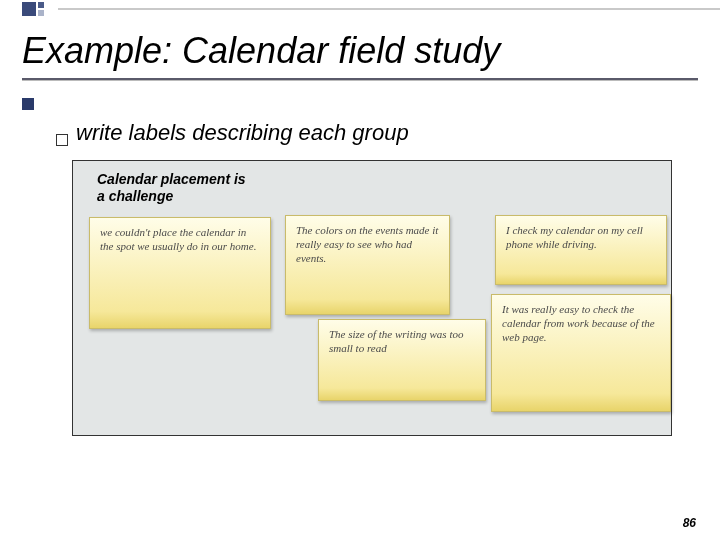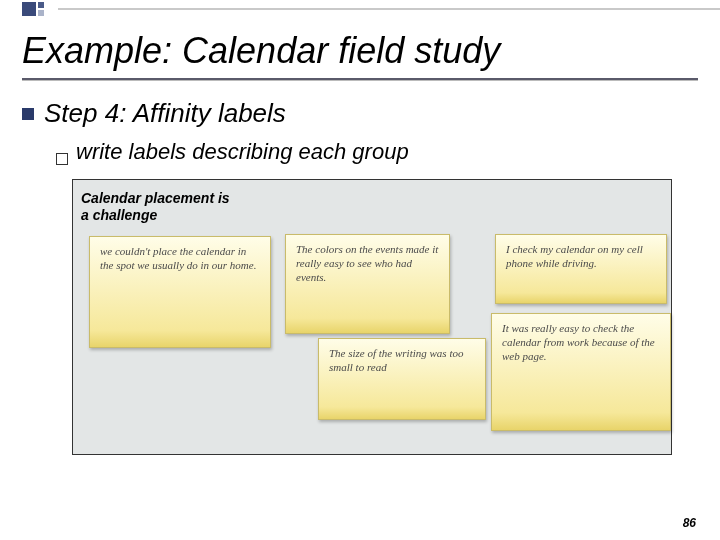--- a/index.html
+++ b/index.html
@@ -79,21 +79,21 @@
     width: 12px; height: 12px;
     border: 1.5px solid #333;
     background: #fff;
   }
   .panel {
     margin: 14px 26px 0 50px;
     border: 1px solid #333;
     background: #e3e6e6;
     height: 276px;
     position: relative;
-    padding: 10px 8px;
+    padding: 10px 24px;
   }
   .group-label {
     font-size: 14px;
     font-weight: bold;
     line-height: 1.2;
     max-width: 160px;
   }
   .notes-wrap {
     position: absolute;
     top: 54px;
@@ -138,21 +138,20 @@
   </div>
   <div class="topline"></div>
 </div>
 
 <h1 class="title">Example: Calendar field study</h1>
 <div class="hr"></div>
 
 <div class="content">
   <div class="bullet-row">
     <span class="bullet-sq"></span>
-    <span>Step 4: Affinity labels</span>
   </div>
   <div class="sub-row">
     <span class="bullet-open"></span>
     <span>
       <span>write</span><span> labels describing each group</span>
     </span>
   </div>
 
   <div class="panel">
     <div class="group-label">Calendar placement is a challenge</div>

